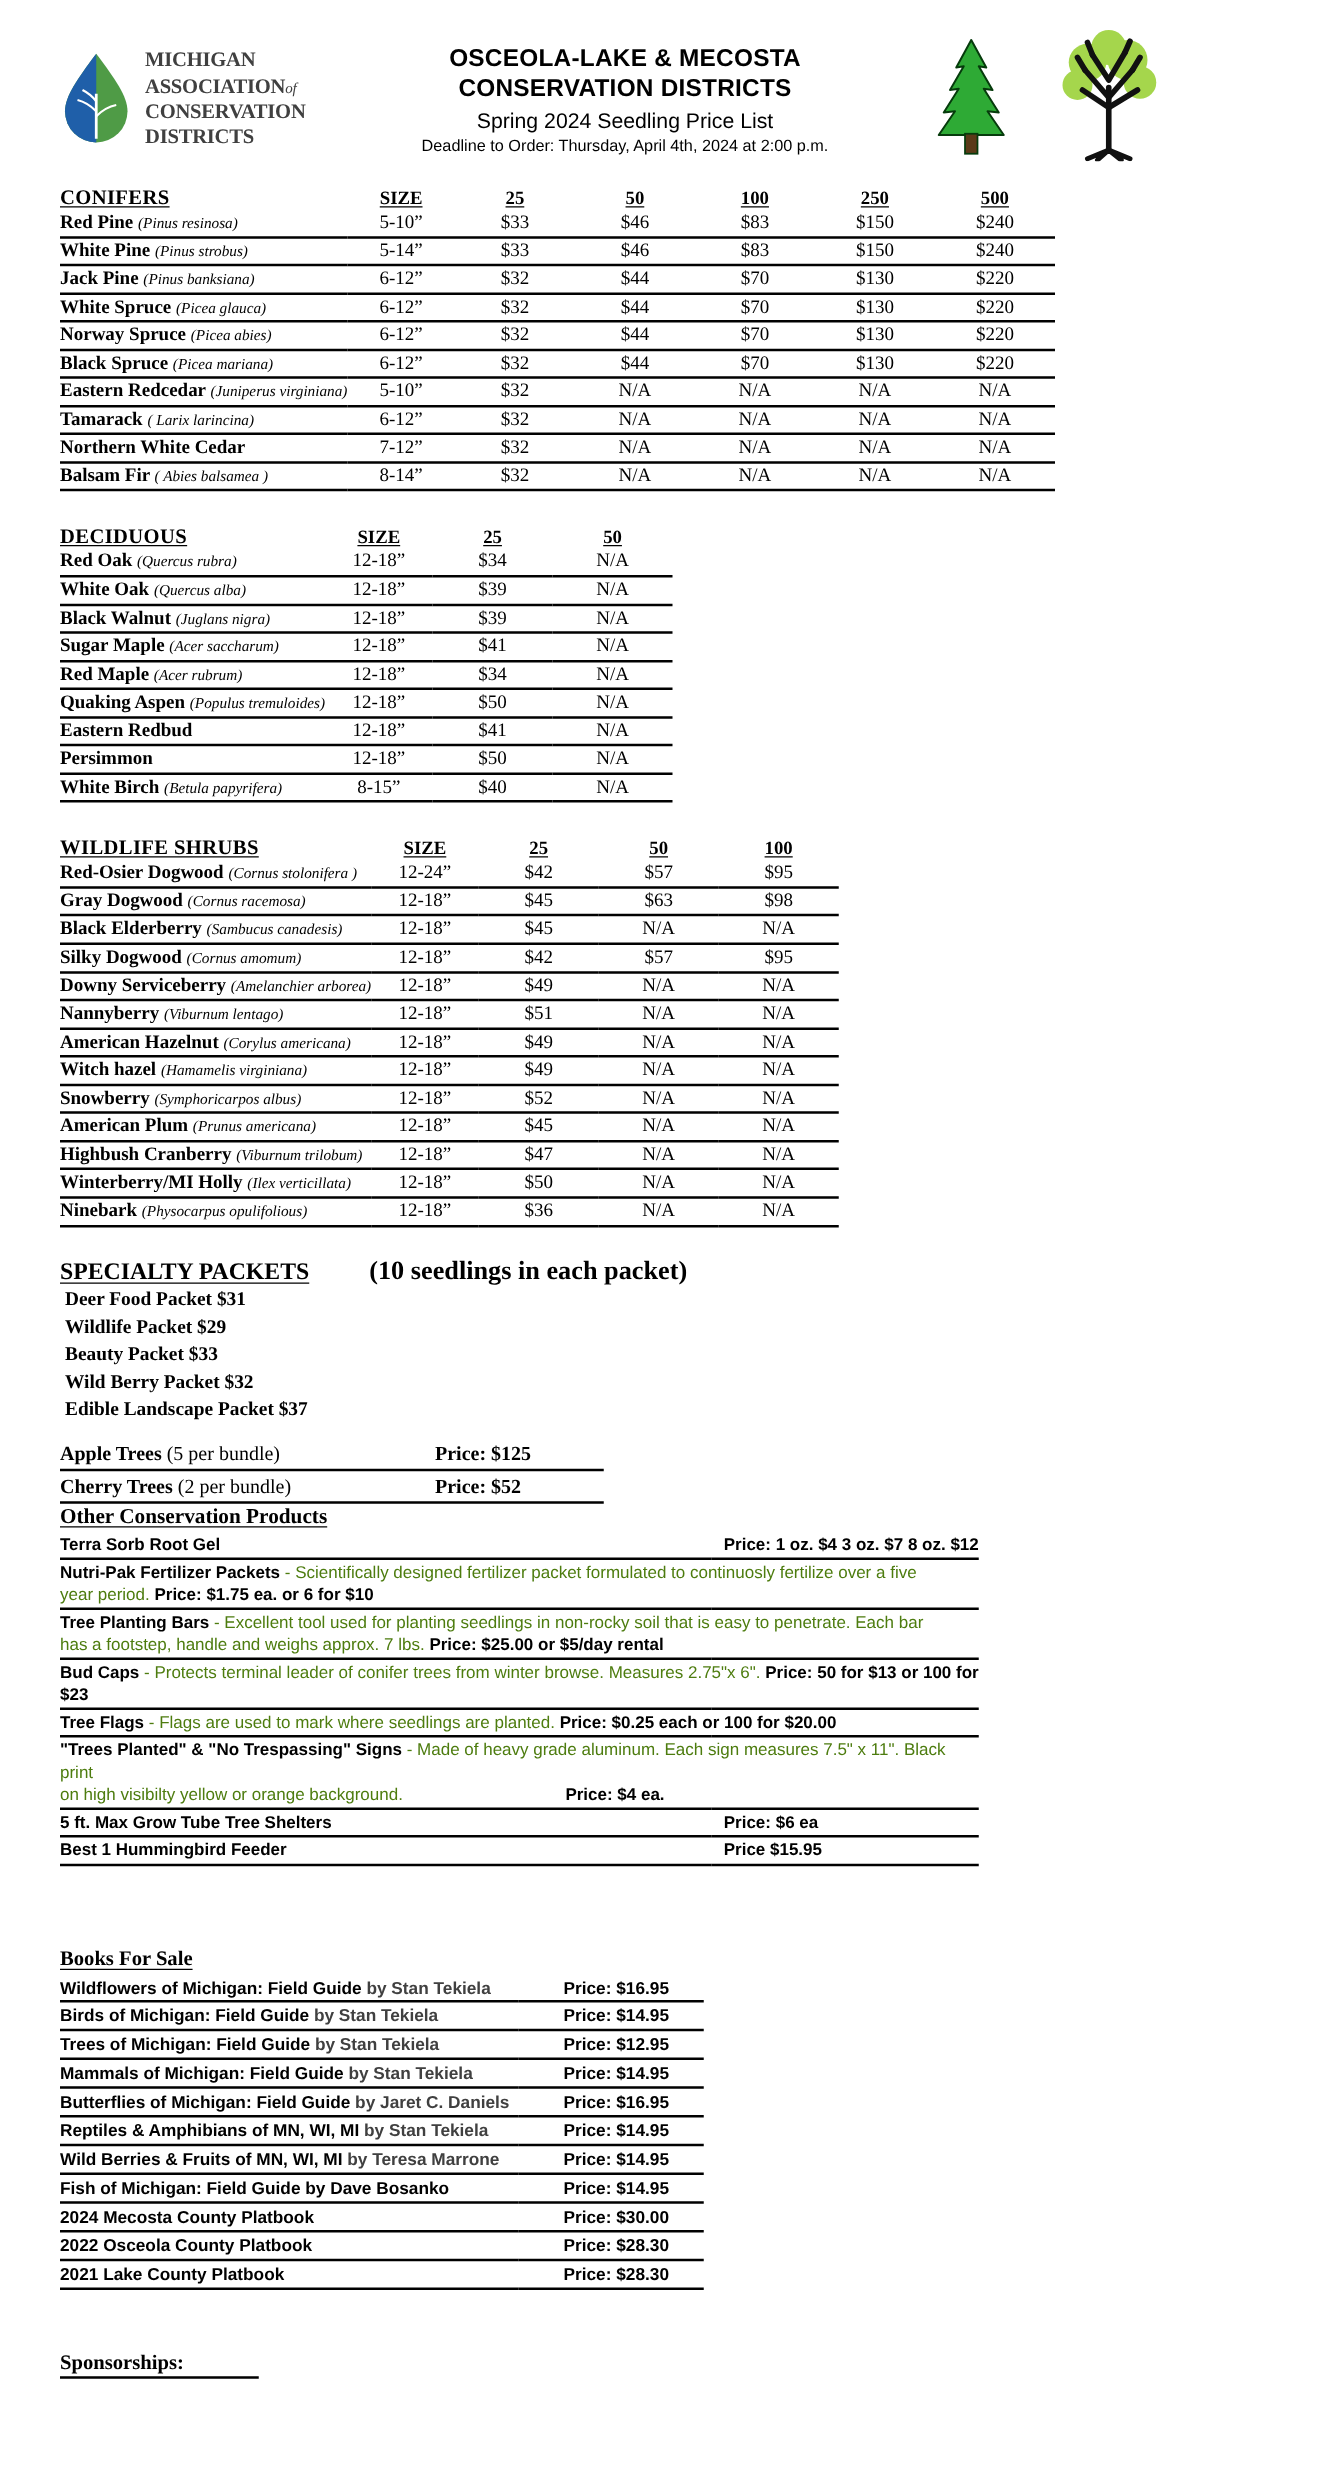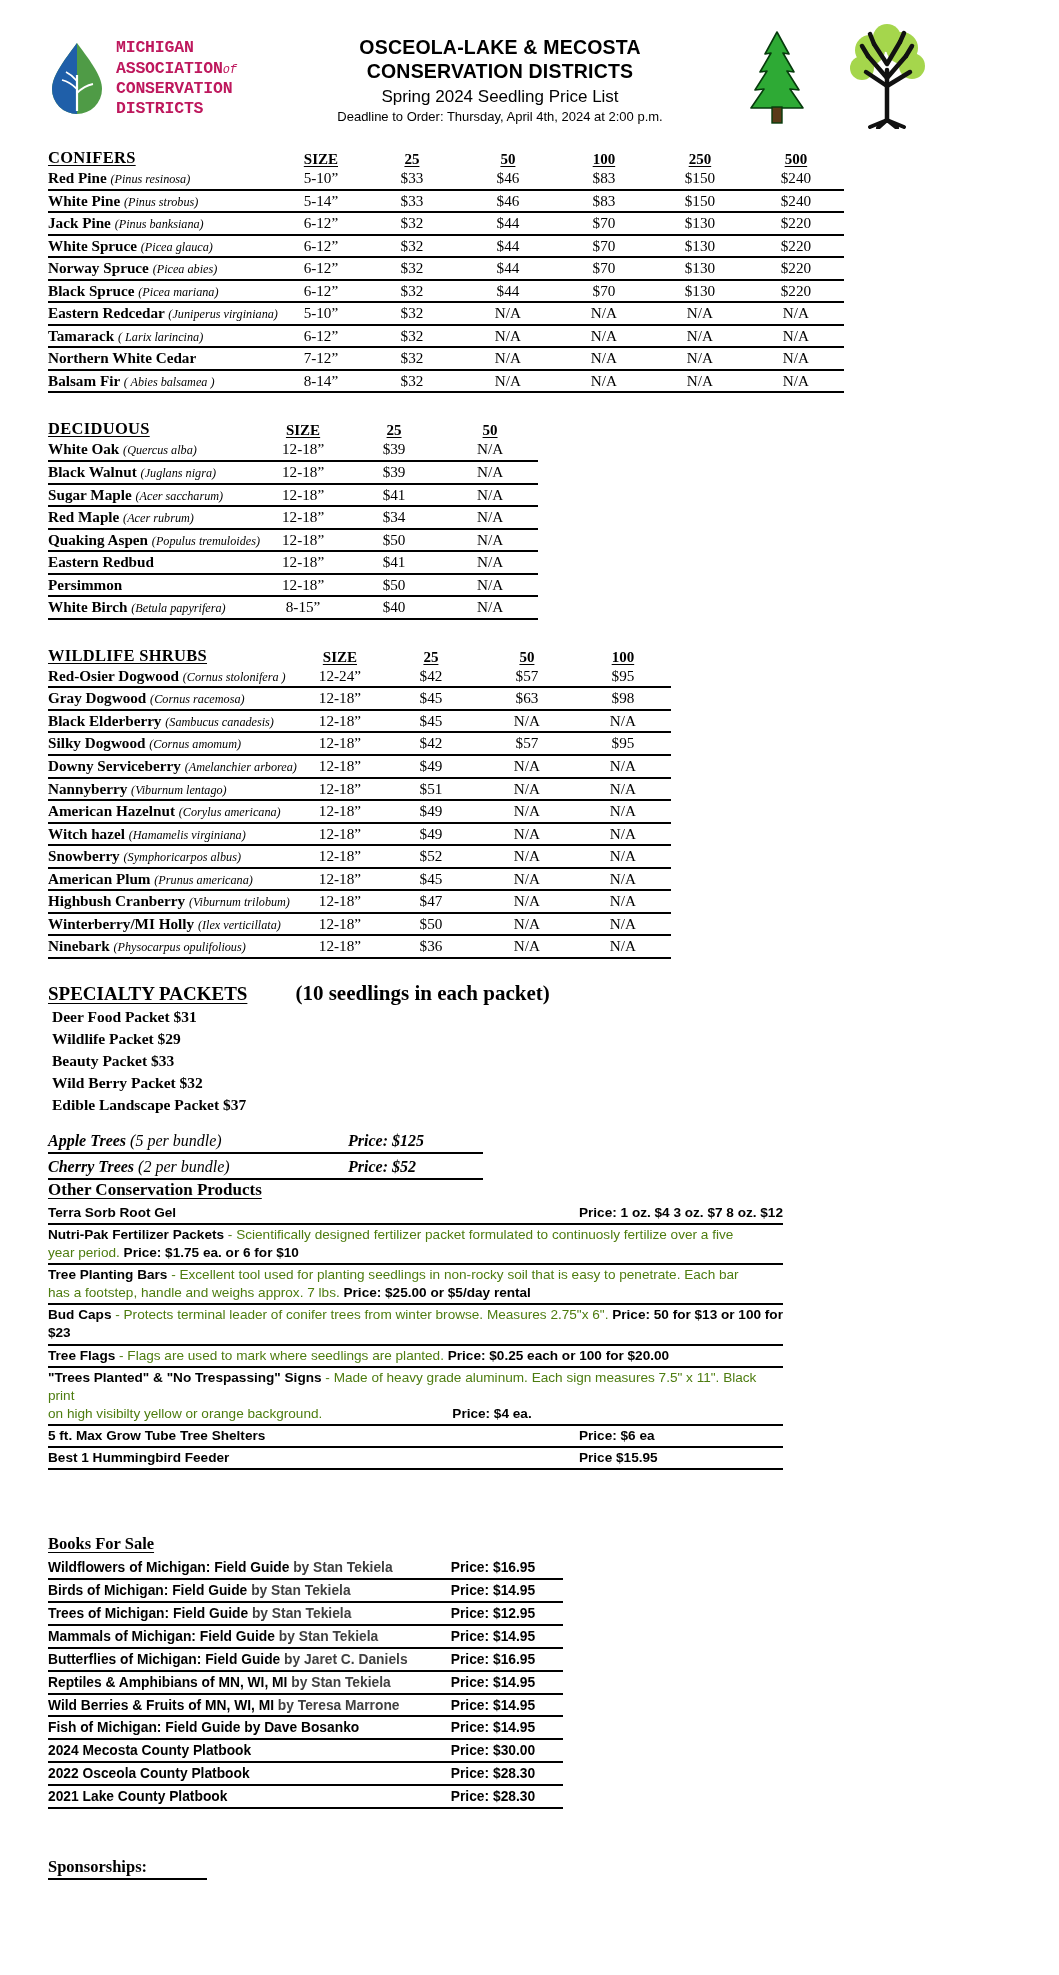--- a/index.html
+++ b/index.html
@@ -4,22 +4,22 @@
 <style>
   html,body{margin:0;padding:0;background:#fff;}
   body{width:1059px;height:1975px;position:relative;
        font-family:"Liberation Serif",serif;color:#000;}
   .page{position:relative;width:1059px;height:1975px;padding:0;box-sizing:border-box;}
 
   
   .header{position:relative;height:120px;margin:28px 0 0 0;}
   .logo{position:absolute;left:48px;top:10px;width:260px;height:82px;display:flex;align-items:center;gap:10px;}
   .logo-mark{width:58px;height:76px;position:relative;flex:0 0 58px;}
-  .logo-text{font-family:Liberation Mono, monospace;font-weight:700;font-size:16.5px;
-             line-height:1.23;color:#be185d;letter-spacing:-.2px;}
+  .logo-text{font-family:Liberation Serif, serif;font-weight:700;font-size:16.5px;
+             line-height:1.23;color:#404040;letter-spacing:-.2px;}
   .logo-text .sm{font-weight:400;font-size:12px;font-style:italic;}
   .title-block{position:absolute;left:300px;top:8px;width:400px;text-align:center;
                font-family:"Liberation Sans",sans-serif;}
   .t1{font-weight:700;font-size:19.5px;line-height:1.22;letter-spacing:.2px;}
   .t2{font-size:17px;margin-top:3px;}
   .t3{font-size:13px;margin-top:2px;}
   .art{position:absolute;top:0;}
   .art.conifer{left:735px;}
   .art.decid{left:840px;top:-4px;}
 
@@ -41,21 +41,21 @@
 
   
   .blk{padding-left:48px;}
   .headline{font-weight:700;font-size:19px;text-decoration:underline;
             text-underline-offset:3px;display:inline-block;}
   .packline{font-weight:700;font-size:15.5px;line-height:1.42;padding-left:4px;}
   .pack-note{font-weight:700;font-size:21px;margin-left:48px;}
 
   table.two{border-collapse:collapse;margin-top:12px;}
   table.two tr{border-bottom:2.2px solid #000;}
-  table.two td{font-size:16px;font-weight:700;padding:4px 0 2px 0;font-style:italic;}
+  table.two td{font-size:16px;font-weight:700;padding:4px 0 2px 0;}
   table.two td.lbl{width:300px;}
   table.two td.lbl span.reg{font-weight:400;}
   table.two td.pr{width:135px;text-align:left;}
 
   
   .prod-head{font-weight:700;font-size:17px;text-decoration:underline;
              text-underline-offset:3px;display:inline-block;margin-bottom:3px;
              font-family:"Liberation Serif",serif;}
   table.prod{border-collapse:collapse;width:735px;font-family:"Liberation Sans",sans-serif;}
   table.prod tr{border-bottom:2.4px solid #000;}
@@ -252,20 +252,26 @@
       <tbody>
           <tr class="hdr">
         <td class="catname u">DECIDUOUS</td>
         <td class="c colsize u">SIZE</td>
         <td class="c colp u">25</td>
         <td class="c colp u">50</td>
       </tr>
       </tbody>
         <tbody>
           <tr class="row">
+            <td class="name">Red Oak <i>(Quercus rubra)</i></td>
+            <td class="c colsize">12-18”</td>
+            <td class="c colp">$34</td>
+            <td class="c colp">N/A</td>
+          </tr>
+          <tr class="row">
             <td class="name">White Oak <i>(Quercus alba)</i></td>
             <td class="c colsize">12-18”</td>
             <td class="c colp">$39</td>
             <td class="c colp">N/A</td>
           </tr>
           <tr class="row">
             <td class="name">Black Walnut <i>(Juglans nigra)</i></td>
             <td class="c colsize">12-18”</td>
             <td class="c colp">$39</td>
             <td class="c colp">N/A</td>

